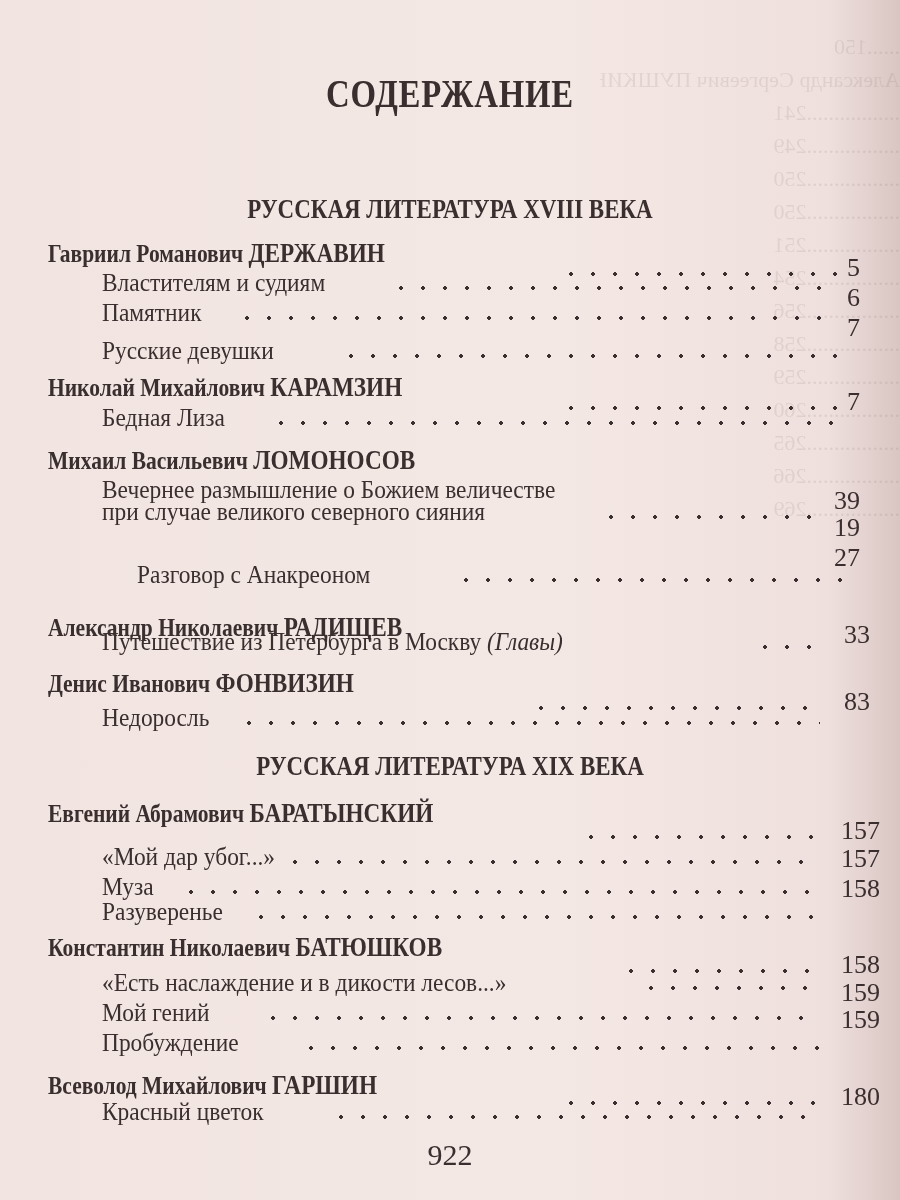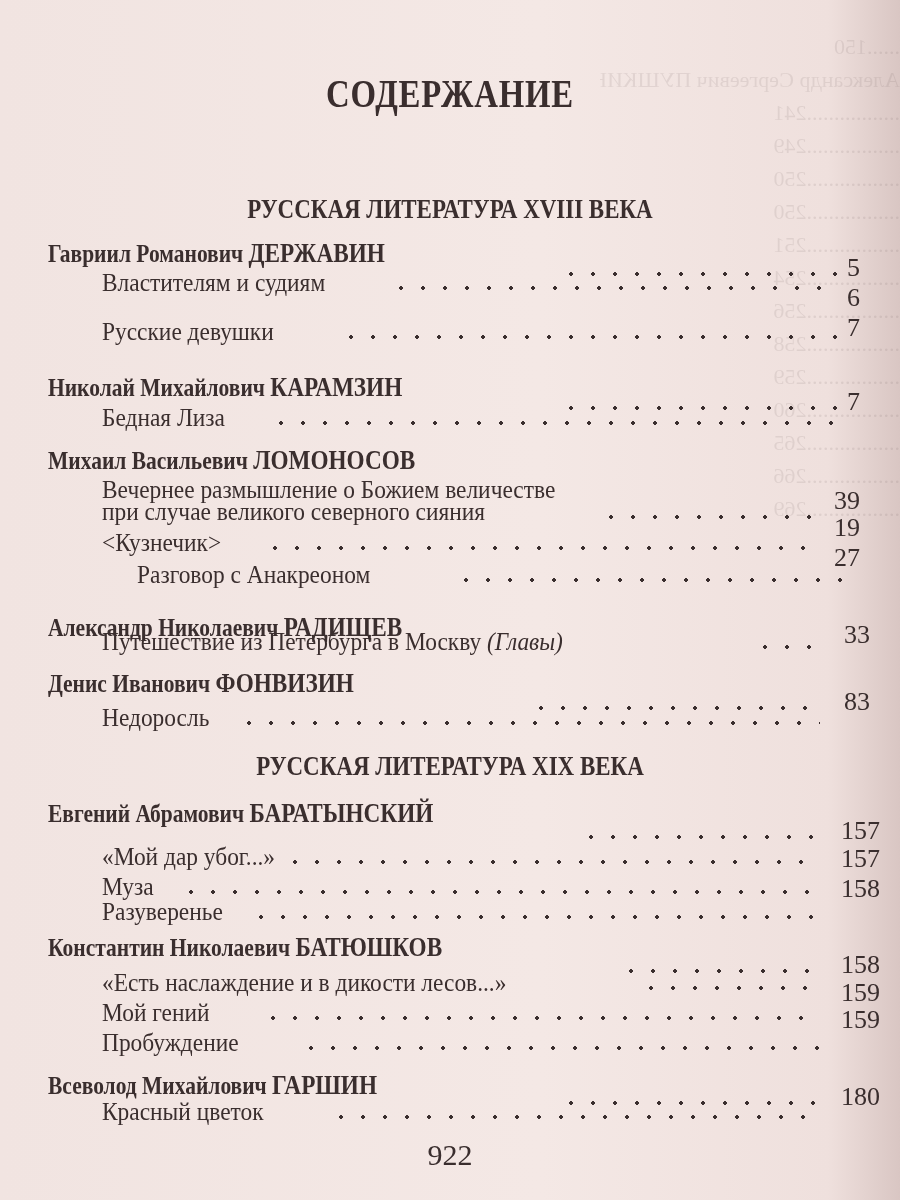--- a/index.html
+++ b/index.html
@@ -86,24 +86,28 @@
     <span class="dots" style="left:560px; width:278px; top:19px;"></span>
     <span class="pnum" style="left:780px; top:0;">5</span>
   </div>
   <div class="row" style="top:268px;">
     <span class="work">Властителям и судиям</span>
     <span class="dots" style="left:390px; width:448px; top:18px;"></span>
   </div>
   <div class="row" style="top:283px;">
     <span class="pnum" style="left:780px; top:0;">6</span>
   </div>
+  <div class="row" style="top:298px;">
+    <span class="work">Памятник</span>
+    <span class="dots" style="left:236px; width:602px; top:18px;"></span>
+  </div>
   <div class="row" style="top:313px;">
     <span class="pnum" style="left:780px; top:0;">7</span>
   </div>
-  <div class="row" style="top:317px;text-align:right;">
+  <div class="row" style="top:336px;text-align:right;">
     <span class="work">Русские девушки</span>
     <span class="dots" style="left:340px; width:498px; top:18px;"></span>
   </div>
 
   <div class="row" style="top:372px;">
     <span class="author"><span>Николай Михайлович</span> <span class="surname">КАРАМЗИН</span></span>
   </div>
   <div class="row" style="top:387px;">
     <span class="dots" style="left:560px; width:278px; top:19px;"></span>
     <span class="pnum" style="left:780px; top:0;">7</span>
@@ -121,24 +125,20 @@
   </div>
   <div class="row" style="top:486px;">
     <span class="pnum" style="left:780px; top:0;">39</span>
   </div>
   <div class="row" style="top:497px;">
     <span class="work">при случае великого северного сияния</span>
     <span class="dots" style="left:600px; width:218px; top:18px;"></span>
   </div>
   <div class="row" style="top:513px;">
     <span class="pnum" style="left:780px; top:0;">19</span>
-  </div>
-  <div class="row" style="top:528px;">
-    <span class="work">&lt;Кузнечик&gt;</span>
-    <span class="dots" style="left:264px; width:554px; top:18px;"></span>
   </div>
   <div class="row" style="top:543px;">
     <span class="pnum" style="left:780px; top:0;">27</span>
   </div>
   <div class="row" style="top:560px;margin-left:35px;">
     <span class="work">Разговор с Анакреоном</span>
     <span class="dots" style="left:420px; width:398px; top:18px;"></span>
   </div>
 
   <div class="row" style="top:612px;">

